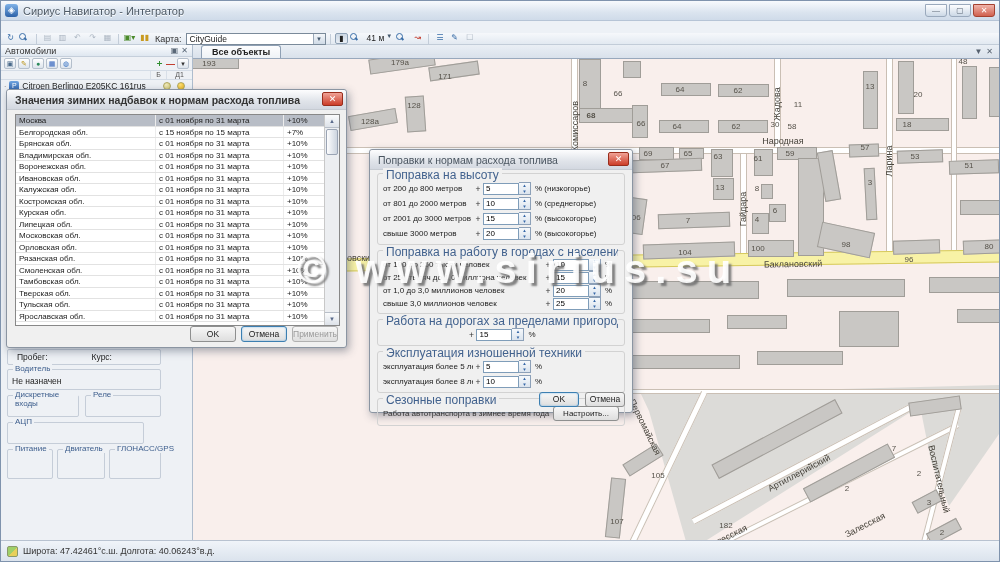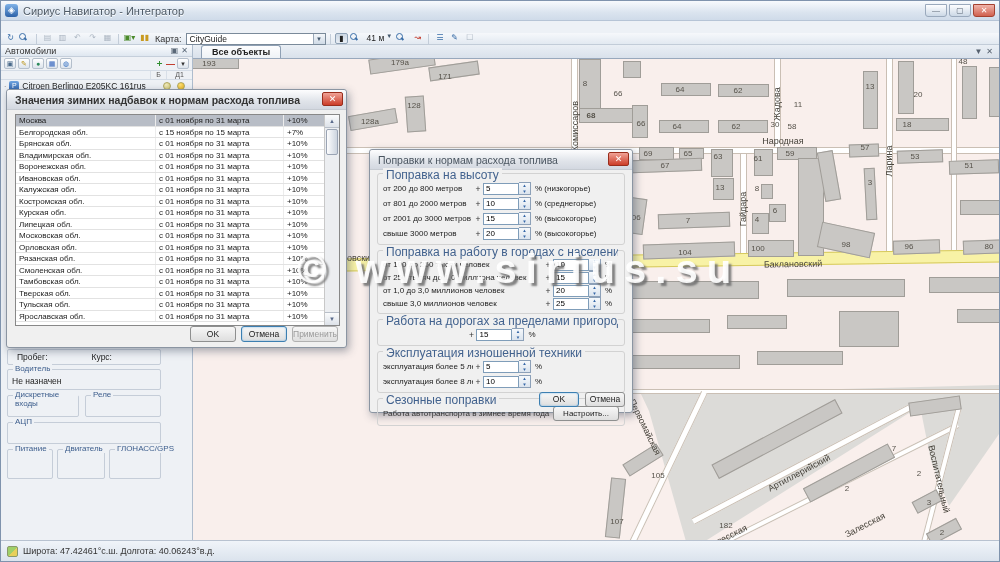--- a/index.html
+++ b/index.html
@@ -245,21 +245,21 @@
     <div class="pgroup" style="left:6px;top:324px;width:154px;height:21px">
       <span class="pglabel">Водитель</span>
       <div class="pgval">Не назначен</div>
     </div>
     <div class="pgroup" style="left:6px;top:350px;width:72px;height:22px">
       <span class="pglabel">Дискретные входы</span>
     </div>
     <div class="pgroup" style="left:84px;top:350px;width:76px;height:22px">
       <span class="pglabel">Реле</span>
     </div>
-    <div class="pgroup" style="left:6px;top:377px;width:154px;height:22px">
+    <div class="pgroup" style="left:6px;top:377px;width:137px;height:22px">
       <span class="pglabel">АЦП</span>
     </div>
     <div class="pgroup" style="left:6px;top:404px;width:46px;height:30px">
       <span class="pglabel">Питание</span>
     </div>
     <div class="pgroup" style="left:56px;top:404px;width:48px;height:30px">
       <span class="pglabel">Двигатель</span>
     </div>
     <div class="pgroup" style="left:108px;top:404px;width:52px;height:30px">
       <span class="pglabel">ГЛОНАСС/GPS</span>
@@ -395,21 +395,21 @@
       <div class="mlabel n" style="left: 564px; top: 129px; transform: translate(-50%, -50%);">8</div>
       <div class="mlabel n" style="left: 582px; top: 151px; transform: translate(-50%, -50%);">6</div>
       <div class="mlabel n" style="left: 564px; top: 160px; transform: translate(-50%, -50%);">4</div>
       <div class="mlabel n" style="left: 677px; top: 123px; transform: translate(-50%, -50%);">3</div>
       <div class="mlabel n" style="left: 495px; top: 161px; transform: translate(-50%, -50%);">7</div>
       <div class="mlabel n" style="left: 441px; top: 158px; transform: translate(-50%, -50%);">106</div>
       <div class="mlabel n" style="left: 492px; top: 193px; transform: translate(-50%, -50%);">104</div>
       <div class="mlabel n" style="left: 565px; top: 189px; transform: translate(-50%, -50%);">100</div>
       <div class="mlabel n" style="left: 636px; top: 185px; transform: translate(-50%, -50%); margin-left: 17px;">98</div>
       <div class="mlabel n" style="left: 795px; top: 147px; transform: translate(-50%, -50%); margin-left: 36px;">94</div>
-      <div class="mlabel n" style="left: 716px; top: 187px; transform: translate(-50%, -50%);">96</div>
+      <div class="mlabel n" style="left: 716px; top: 200px; transform: translate(-50%, -50%);">96</div>
       <div class="mlabel n" style="left: 796px; top: 187px; transform: translate(-50%, -50%);">80</div>
       <div class="mlabel n" style="left: 654px; top: 429px; transform: translate(-50%, -50%);">2</div>
       <div class="mlabel n" style="left: 465px; top: 416px; transform: translate(-50%, -50%);">105</div>
       <div class="mlabel n" style="left: 424px; top: 462px; transform: translate(-50%, -50%);">107</div>
       <div class="mlabel n" style="left: 736px; top: 443px; transform: translate(-50%, -50%);">3</div>
       <div class="mlabel n" style="left: 749px; top: 473px; transform: translate(-50%, -50%);">2</div>
       <div class="mlabel n" style="left: 533px; top: 466px; transform: translate(-50%, -50%);">182</div>
       <div class="mlabel n" style="left: 701px; top: 389px; transform: translate(-50%, -50%);">7</div>
       <div class="mlabel n" style="left: 726px; top: 414px; transform: translate(-50%, -50%);">2</div>
     </div>

